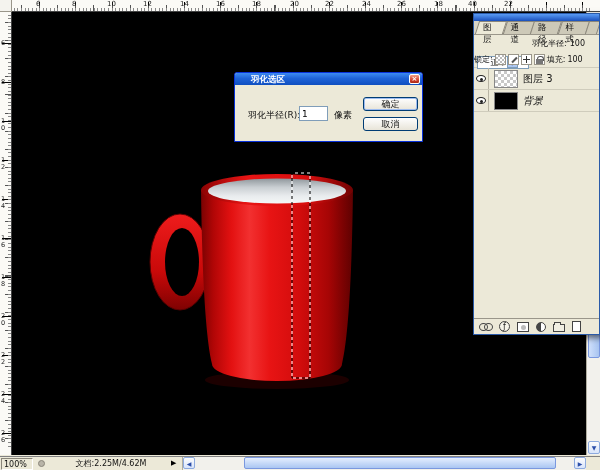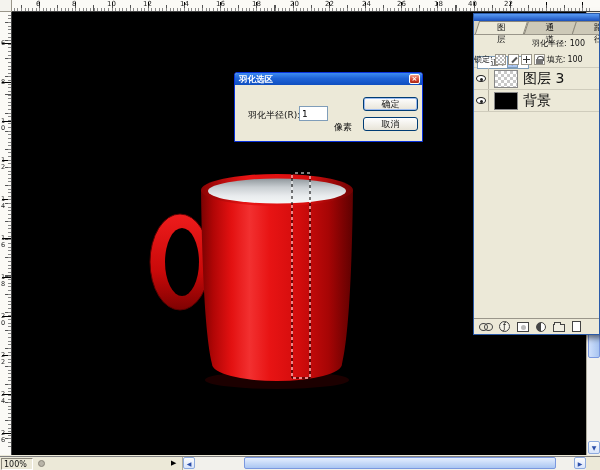--- a/index.html
+++ b/index.html
@@ -44,21 +44,21 @@
         border:1px solid #8daade;border-radius:2px;color:#2b4ea8;font-size:6px;line-height:12px;
         text-align:center;}
   .vscroll .sbtn{left:1px;top:429px;}
 
   
   .panel{position:absolute;left:473px;top:13px;width:127px;height:322px;background:#ece9d8;
          border:1px solid #2a5aa8;z-index:5;overflow:hidden;box-shadow:3px 3px 6px rgba(0,0,0,.55);}
   .panel-titlebar{height:7px;background:linear-gradient(180deg,#5a9bf4,#1a50bc);}
   .panel-tabs{height:14px;display:flex;align-items:flex-end;padding-left:3px;background:#d9d5c6;
               border-bottom:1px solid #9a968a;}
-  .tab{position:relative;font-size:8.5px;line-height:12px;padding:0 20px;height:13px;}
+  .tab{position:relative;font-size:8.5px;line-height:12px;padding:0 6px;height:13px;}
   .tab i{content:"";position:absolute;inset:0;background:#cdc9b8;border:1px solid #8a867a;
          border-bottom:none;transform:skewX(-18deg);}
   .tab.active i{background:#ece9d8;}
   .tab b{position:relative;font-weight:normal;}
   .blend-row{display:flex;align-items:center;height:17px;padding:0 3px;gap:3px;font-size:8px;white-space:nowrap;}
   .combo{width:52px;height:13px;background:#fff;border:1px solid #7f9db9;display:flex;
          justify-content:center;align-items:center;font-size:8px;padding-left:2px;flex:none;margin-top:38px;}
   .combo-btn{width:11px;height:11px;background:linear-gradient(#e3eefe,#a8c4f0);border:1px solid #7f9db9;
              font-size:5.5px;color:#1b3e8f;text-align:center;line-height:10px;flex:none;}
   .lock-row{display:flex;align-items:center;height:16px;padding:0 0;gap:2px;font-size:8px;
@@ -67,38 +67,38 @@
   .lk-checker{background-image:linear-gradient(45deg,#bbb 25%,transparent 25%,transparent 75%,#bbb 75%),
               linear-gradient(45deg,#bbb 25%,transparent 25%,transparent 75%,#bbb 75%);
               background-size:4px 4px;background-position:0 0,2px 2px;background-color:#fff;}
   .lk-brush::after{content:"";position:absolute;left:2px;top:4px;width:7px;height:2px;background:#555;
                    transform:rotate(-45deg);}
   .lk-move::before{content:"";position:absolute;left:1px;top:4px;width:7px;height:1px;background:#333;}
   .lk-move::after{content:"";position:absolute;left:4px;top:1px;width:1px;height:7px;background:#333;}
   .lk-lock::before{content:"";position:absolute;left:2px;top:1px;width:5px;height:4px;
                    border:1px solid #555;border-bottom:none;border-radius:3px 3px 0 0;}
   .lk-lock::after{content:"";position:absolute;left:1px;top:4px;width:7px;height:5px;background:#777;}
-  .lrow{display:flex;align-items:center;height:22px;border-bottom:1px solid #cfccbc;font-size:14px;}
+  .lrow{display:flex;align-items:center;height:22px;border-bottom:1px solid #cfccbc;font-size:10px;}
   .lrow.sel{background:#316ac5;color:#fff;}
   .eye-cell{width:15px;height:100%;border-right:1px solid #b8b4a4;display:flex;align-items:center;
             justify-content:center;flex:none;}
   .eye{width:10px;height:7px;border:1px solid #222;border-radius:50%;background:#fff;position:relative;}
   .eye::after{content:"";position:absolute;left:3px;top:1.5px;width:3px;height:3px;background:#222;
               border-radius:50%;}
   .thumb{width:24px;height:18px;border:1px solid #888;margin:0 5px;flex:none;position:relative;}
   .t-checker{background-image:linear-gradient(45deg,#c8c8c8 25%,transparent 25%,transparent 75%,#c8c8c8 75%),
              linear-gradient(45deg,#c8c8c8 25%,transparent 25%,transparent 75%,#c8c8c8 75%);
              background-size:6px 6px;background-position:0 0,3px 3px;background-color:#fff;}
   .t-black{background:#000;}
   .t-mug::before{content:"";position:absolute;left:7px;top:4px;width:10px;height:11px;
                  background:#d40f0f;border-radius:1px 1px 3px 3px;}
   .t-mug::after{content:"";position:absolute;left:8px;top:3px;width:8px;height:3px;background:#e8eaec;
                 border-radius:50%;}
   .lname{white-space:nowrap;overflow:hidden;}
-  .lname.bg{}
+  .lname.bg{font-style:italic;}
   .panel-bottom{position:absolute;left:0;right:0;bottom:0;height:16px;border-top:1px solid #9a968a;
                 background:#ece9d8;display:flex;align-items:center;gap:7px;padding:0 5px;}
   .ic-chain{width:13px;height:7px;position:relative;}
   .ic-chain::before,.ic-chain::after{content:"";position:absolute;top:0;width:7px;height:6px;
       border:1px solid #444;border-radius:50%;}
   .ic-chain::before{left:0;} .ic-chain::after{left:5px;}
   .ic-fx{width:11px;height:11px;border:1px solid #444;border-radius:50%;font-size:8px;line-height:10px;
          text-align:center;color:#222;background:#f6f4ea;}
   .ic-mask{width:12px;height:10px;border:1px solid #444;background:#fff;position:relative;}
   .ic-mask::after{content:"";position:absolute;left:3px;top:2px;width:5px;height:5px;border-radius:50%;
@@ -109,28 +109,28 @@
   .ic-folder::before{content:"";position:absolute;left:0;top:-3px;width:5px;height:2px;
                      border:1px solid #444;border-bottom:none;background:#f0eee2;}
   .ic-page{width:9px;height:11px;border:1px solid #444;background:#fff;}
 
   
   .dialog{position:absolute;left:234px;top:72px;width:189px;height:70px;background:#ece9d8;
           border:1px solid #0831d9;border-radius:3px 3px 0 0;z-index:10;
           box-shadow:3px 3px 7px rgba(0,0,0,.65);font-size:9px;}
   .dlg-title{position:absolute;left:0;top:0;right:0;height:12px;border-radius:2px 2px 0 0;
              background:linear-gradient(180deg,#3c8bf0 0%,#1f63d8 45%,#0f4fc0 100%);
-             color:#fff;font-weight:bold;font-size:8.5px;line-height:12px;padding:0 4px;}
+             color:#fff;font-weight:bold;font-size:8.5px;line-height:12px;padding:0 16px;}
   .dlg-close{position:absolute;right:2px;top:1px;width:11px;height:10px;border:1px solid #fff;
              border-radius:2px;background:linear-gradient(#f0a088,#d44430 60%,#a82817);
              color:#fff;font-size:7px;line-height:8px;text-align:center;font-weight:bold;}
   .dlg-label{position:absolute;left:13px;top:36px;}
   .dlg-input{position:absolute;left:64px;top:33px;width:29px;height:15px;border:1px solid #7f9db9;
              font-size:9px;padding:0 2px;font-family:inherit;}
-  .dlg-unit{position:absolute;left:99px;top:36px;margin-top:12px;}
+  .dlg-unit{position:absolute;left:99px;top:36px;}
   .btn{position:absolute;left:128px;width:55px;height:14px;border:1px solid #003c74;border-radius:3px;
        background:linear-gradient(#fefefe,#e8e4d8);font-size:9px;line-height:12px;text-align:center;}
   .btn-ok{top:24px;box-shadow:inset 0 0 0 1px #9ebcf0;}
   .btn-cancel{top:44px;}
 
   
   .statusbar{position:absolute;left:0;top:456px;width:600px;height:14px;background:#ece9d8;
              border-top:1px solid #808080;z-index:3;font-size:8px;}
   .zoombox{position:absolute;left:1px;top:1px;width:32px;height:12px;line-height:11px;padding-left:2px;
            border:1px solid;border-color:#8a867a #fff #fff #8a867a;background:#ece9d8;}
@@ -295,20 +295,21 @@
     <span class="dlg-label">羽化半径(R):</span>
     <input class="dlg-input" value="1" style="">
     <span class="dlg-unit">像素</span>
     <div class="btn btn-ok">确定</div>
     <div class="btn btn-cancel">取消</div>
   </div>
 
   <div class="statusbar">
     <div class="zoombox">100%</div>
     <div class="statusicon"></div>
+    <div class="docinfo">文档:2.25M/4.62M</div>
     <div class="expand">▶</div>
     <div class="hscroll">
       <div class="sbtn h-left">◀</div>
       <div class="hthumb"></div>
       <div class="sbtn h-right">▶</div>
     </div>
     <div class="grip"></div>
   </div>
 
 

